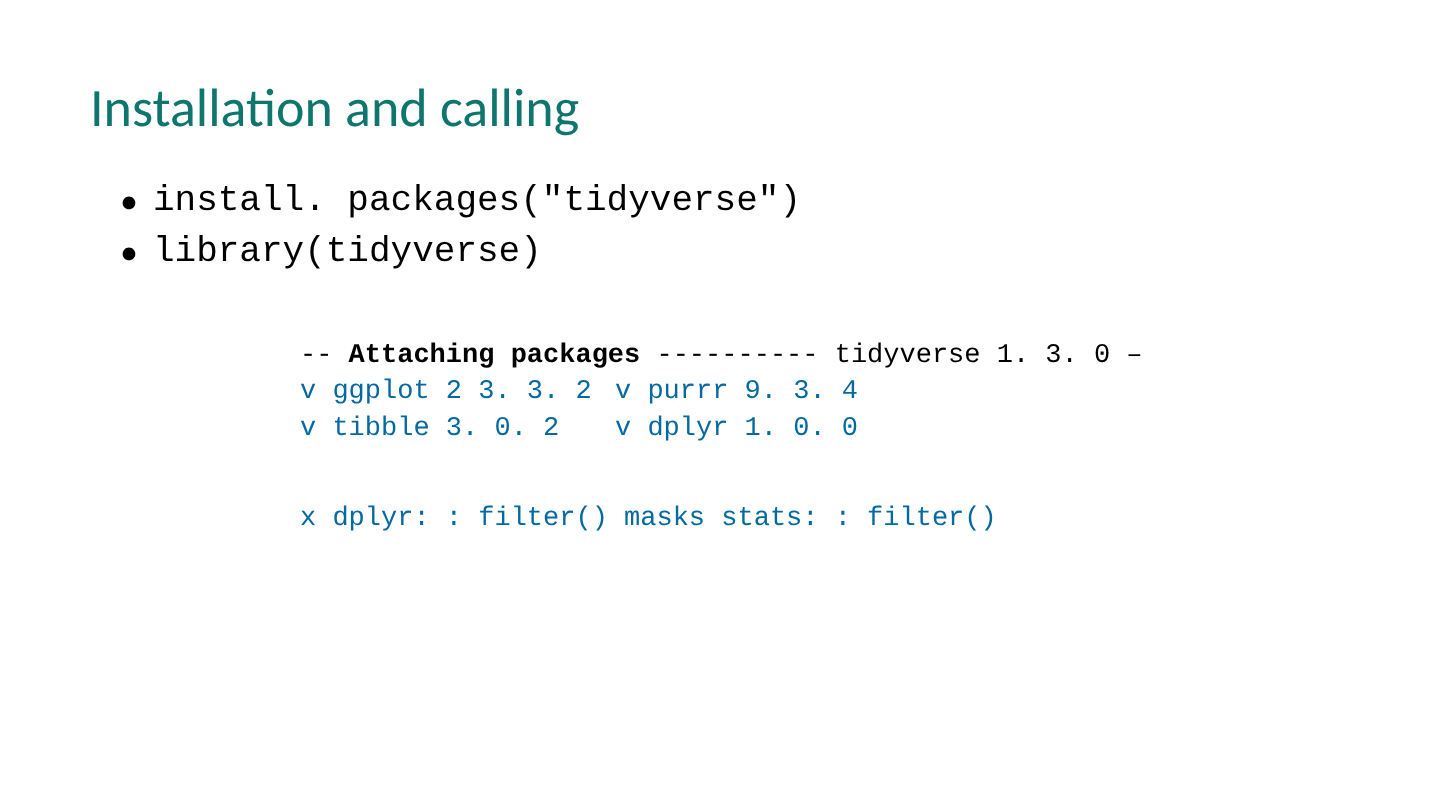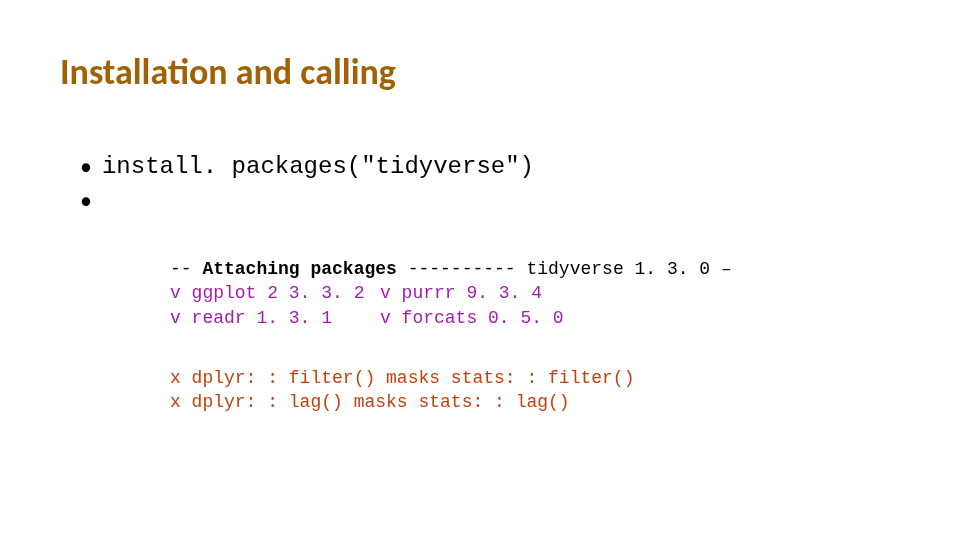--- a/index.html
+++ b/index.html
@@ -6,23 +6,23 @@
     body {
       width: 960px;
       height: 540px;
       background: #fff;
       font-family: Calibri, "Segoe UI", sans-serif;
       color: #000;
       padding: 50px 60px;
     }
     .title {
       font-size: 36px;
-      font-weight: 700;
-      margin-bottom: 56px;
-      color: #a16207;
+      font-weight: 400;
+      margin-bottom: 24px;
+      color: #0f766e;
     }
     .bullets {
       margin-left: 20px;
       margin-bottom: 40px;
     }
     .bullet {
       display: flex;
       align-items: flex-start;
       font-size: 24px;
       font-family: Consolas, "Courier New", monospace;
@@ -32,47 +32,47 @@
       margin-right: 10px;
       font-family: Calibri, sans-serif;
     }
     .console {
       margin-left: 110px;
       font-family: Consolas, "Courier New", monospace;
       font-size: 18px;
       line-height: 1.35;
     }
     .block2 { margin-top: 36px; }
-    .line { white-space: pre; }
+    .line { white-space: pre; margin-left: 30px; }
     .bold { font-weight: 700; }
-    .green { color: #a21caf; }
-    .red { color: #c2410c; }
+    .green { color: #0369a1; }
+    .red { color: #0369a1; }
     .row1 > span,
     .row2flex > span { display: inline-block; }
   </style>
 </head>
 <body>
 
 <h1 class="title">Installation and calling</h1>
 
 <div class="bullets">
   <div class="bullet">
     <span class="bullet-dot">•</span>
     <span>install. packages("tidyverse")</span>
   </div>
   <div class="bullet">
     <span class="bullet-dot">•</span>
+    <span>library(tidyverse)</span>
   </div>
 </div>
 
 <div class="console">
 
   <div class="line"><span>-- </span><span class="bold">Attaching packages</span><span> ---------- tidyverse 1. 3. 0 –</span></div>
 
   <div class="line row1"><span class="green" style="width:210px">v ggplot 2 3. 3. 2</span><span class="green">v purrr 9. 3. 4</span></div>
-  <div class="line row1"><span class="green" style="width:210px">v readr 1. 3. 1</span><span class="green">v forcats 0. 5. 0</span></div>
+  <div class="line row1"><span class="green" style="width:210px">v tibble 3. 0. 2</span><span class="green">v dplyr 1. 0. 0</span></div>
 
   <div class="block2">
     <div class="line red">x dplyr: : filter() masks stats: : filter()</div>
-    <div class="line red">x dplyr: : lag() masks stats: : lag()</div>
   </div>
 
 </div>
 
 </body></html>

